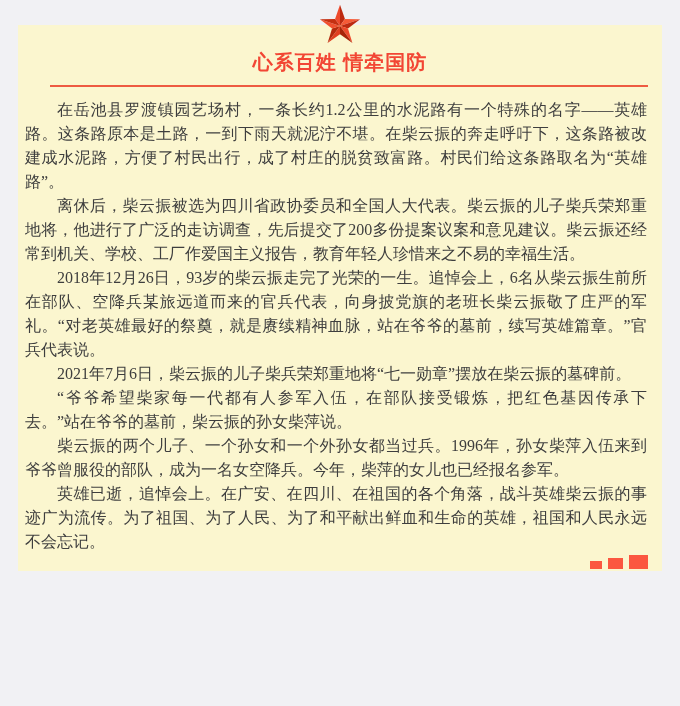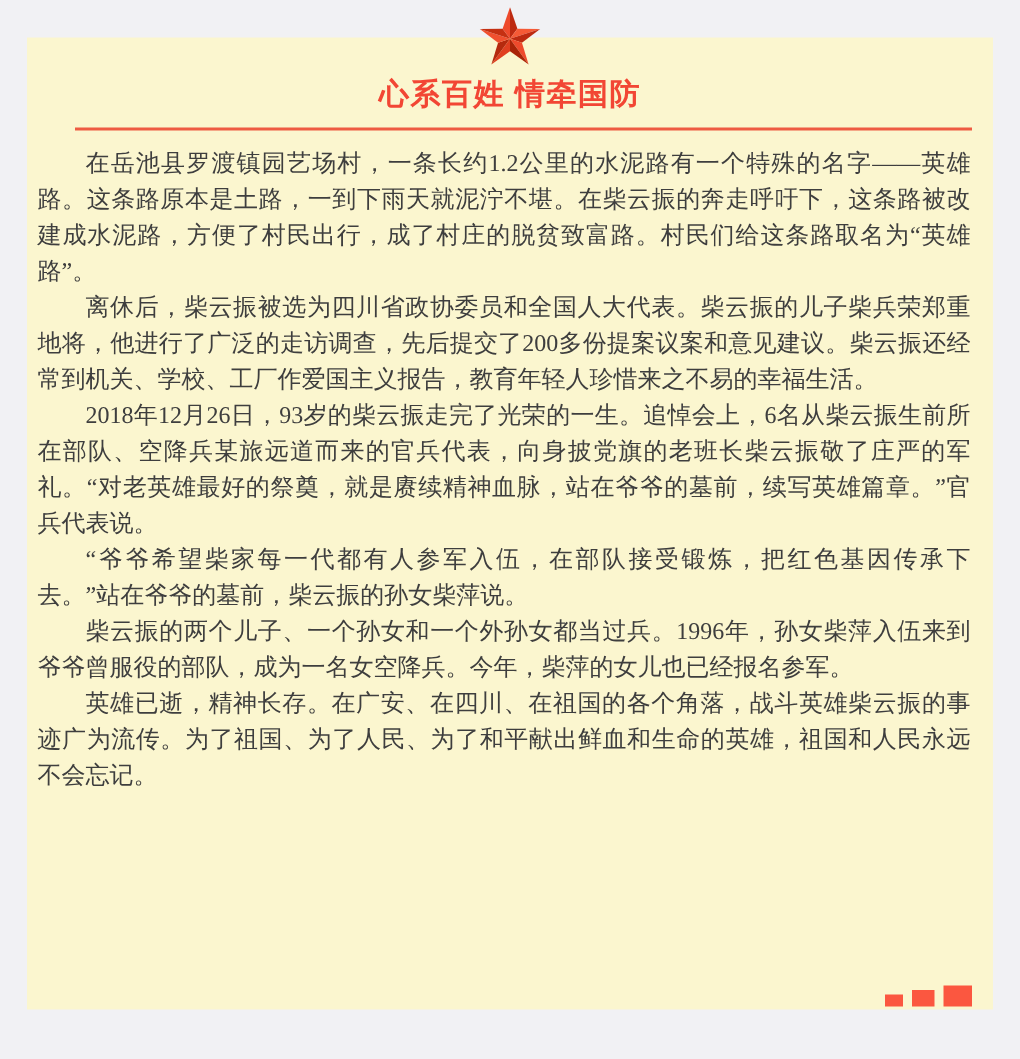--- a/index.html
+++ b/index.html
@@ -6,21 +6,21 @@
   body{
     width:680px;height:706px;
     background:#f1f1f4;
     font-family:"Liberation Sans","DejaVu Sans",sans-serif;
     position:relative;
     overflow:hidden;
   }
   .panel{
     position:absolute;
     left:18px;top:25px;
-    width:644px;height:648px;
+    width:644px;height:546px;
     background:#fbf6cf;
     box-sizing:border-box;
   }
   .star{
     position:absolute;
     left:318px;top:3px;
     width:44px;height:44px;
     z-index:2;
   }
   .title{
@@ -63,23 +63,24 @@
 </head>
 <body>
 
 <div class="panel">
   <div class="title">心系百姓 情牵国防</div>
   <div class="divider"></div>
   <div class="body-text">
     <p>在岳池县罗渡镇园艺场村，一条长约1.2公里的水泥路有一个特殊的名字——英雄路。这条路原本是土路，一到下雨天就泥泞不堪。在柴云振的奔走呼吁下，这条路被改建成水泥路，方便了村民出行，成了村庄的脱贫致富路。村民们给这条路取名为“英雄路”。</p>
     <p>离休后，柴云振被选为四川省政协委员和全国人大代表。柴云振的儿子柴兵荣郑重地将，他进行了广泛的走访调查，先后提交了200多份提案议案和意见建议。柴云振还经常到机关、学校、工厂作爱国主义报告，教育年轻人珍惜来之不易的幸福生活。</p>
     <p>2018年12月26日，93岁的柴云振走完了光荣的一生。追悼会上，6名从柴云振生前所在部队、空降兵某旅远道而来的官兵代表，向身披党旗的老班长柴云振敬了庄严的军礼。“对老英雄最好的祭奠，就是赓续精神血脉，站在爷爷的墓前，续写英雄篇章。”官兵代表说。</p>
+    <p>2021年7月6日，柴云振的儿子柴兵荣郑重地将“七一勋章”摆放在柴云振的墓碑前。</p>
     <p>“爷爷希望柴家每一代都有人参军入伍，在部队接受锻炼，把红色基因传承下去。”站在爷爷的墓前，柴云振的孙女柴萍说。</p>
     <p>柴云振的两个儿子、一个孙女和一个外孙女都当过兵。1996年，孙女柴萍入伍来到爷爷曾服役的部队，成为一名女空降兵。今年，柴萍的女儿也已经报名参军。</p>
-    <p>英雄已逝，精神长存。在广安、在四川、在祖国的各个角落，战斗英雄柴云振的事迹广为流传。为了祖国、为了人民、为了和平献出鲜血和生命的英雄，祖国和人民永远不会忘记。</p>
+    <p>英雄已逝，追悼会上。在广安、在四川、在祖国的各个角落，战斗英雄柴云振的事迹广为流传。为了祖国、为了人民、为了和平献出鲜血和生命的英雄，祖国和人民永远不会忘记。</p>
   </div>
   <div class="squares">
     <span class="sq sq1"></span>
     <span class="sq sq2"></span>
     <span class="sq sq3"></span>
   </div>
 </div>
 
 <svg class="star" viewBox="0 0 100 100" xmlns="http://www.w3.org/2000/svg">
 

